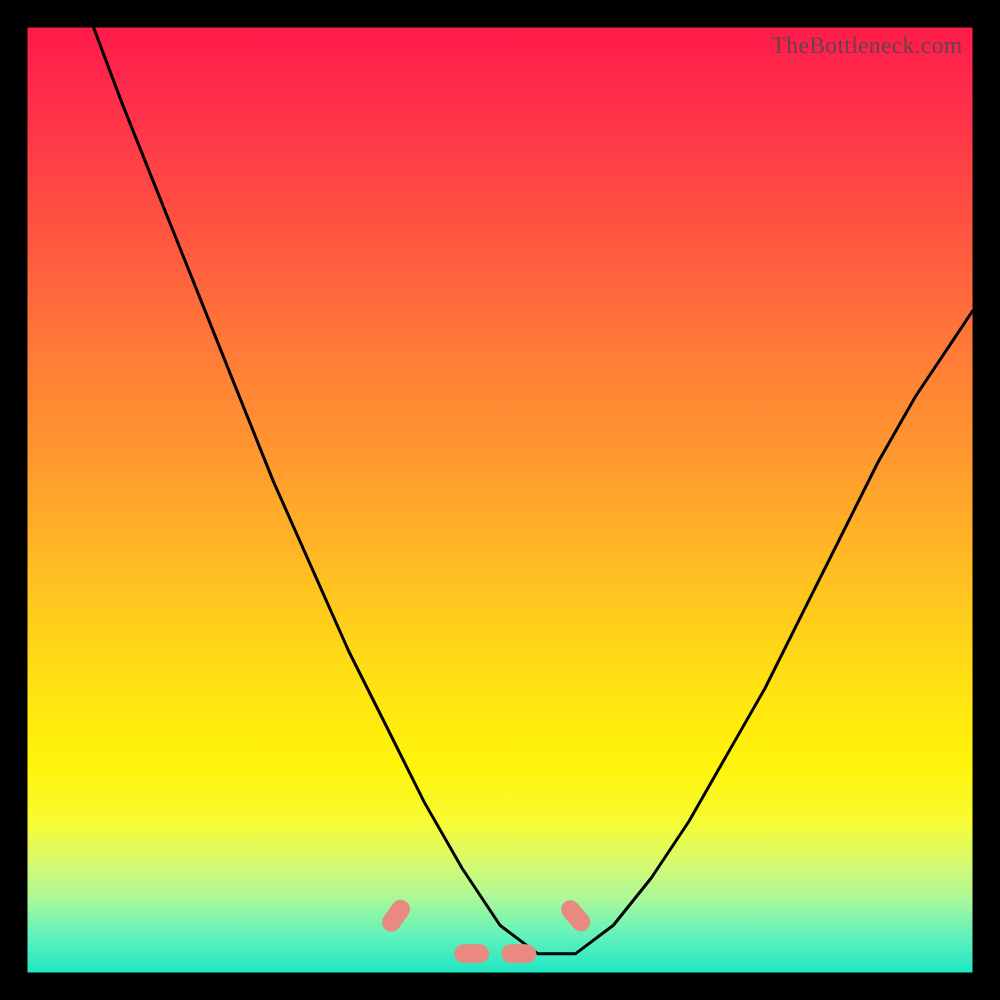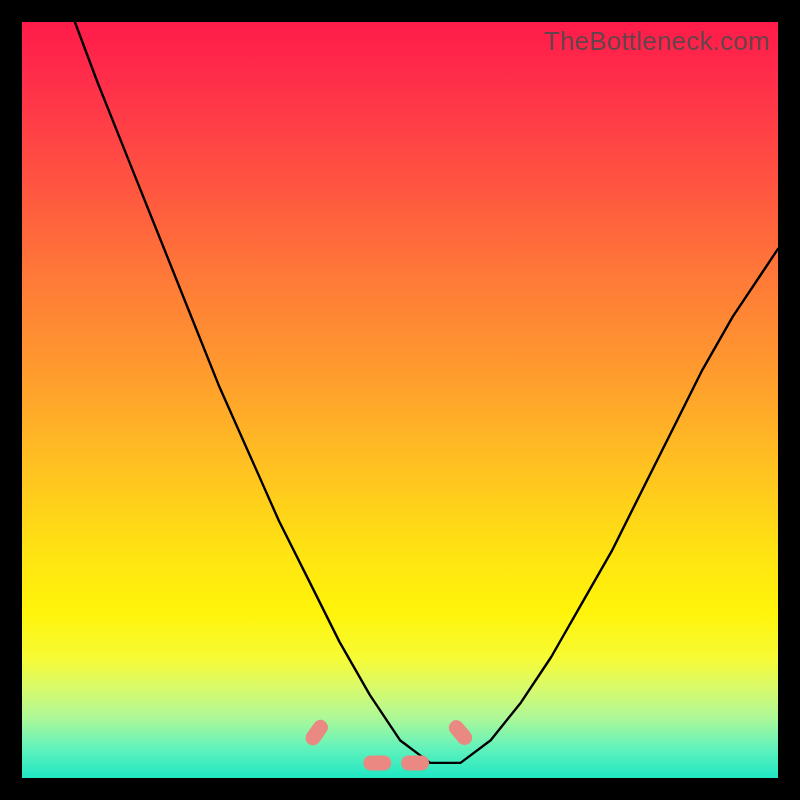--- a/index.html
+++ b/index.html
@@ -37,25 +37,26 @@
       #aef897 92%,
       #63f2bb 96%,
       #1fe7c4 100%
     );
   }
   .watermark {
     position: absolute;
     top: 4px;
     right: 8px;
     color: #4a4a4a;
-    font-size: 26px;
+    font-size: 19px;
     font-weight: 500;
     letter-spacing: 0.2px;
     opacity: 0.85;
     user-select: none;
+    font-family: Liberation Serif, serif;
   }
   svg.curve {
     position: absolute;
     left: 0;
     top: 0;
     width: 756px;
     height: 756px;
     overflow: visible;
   }
 </style>

